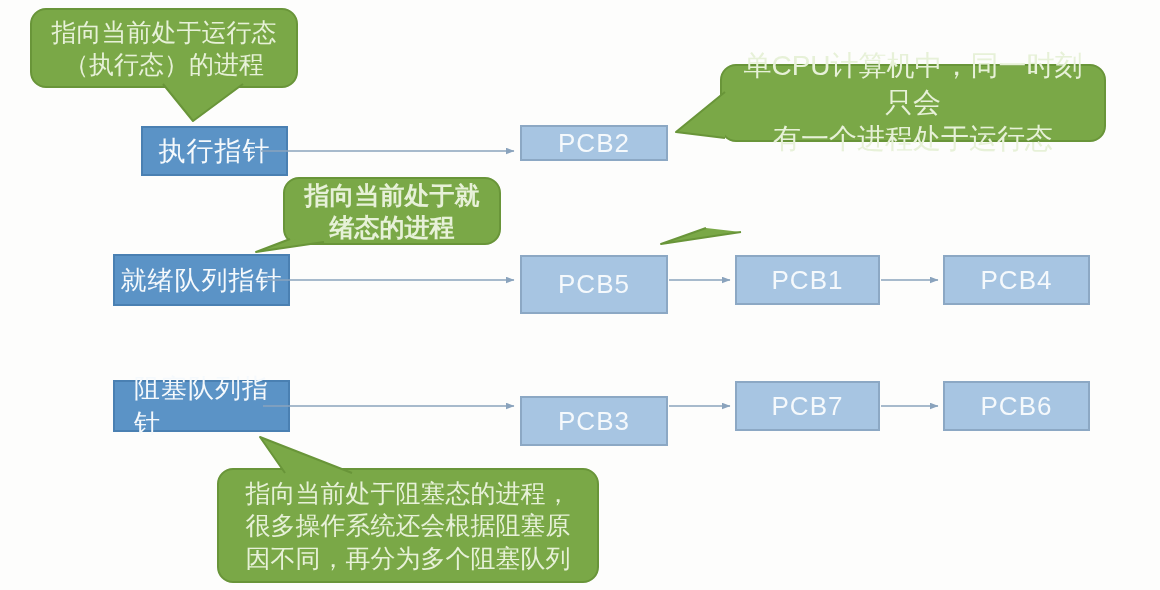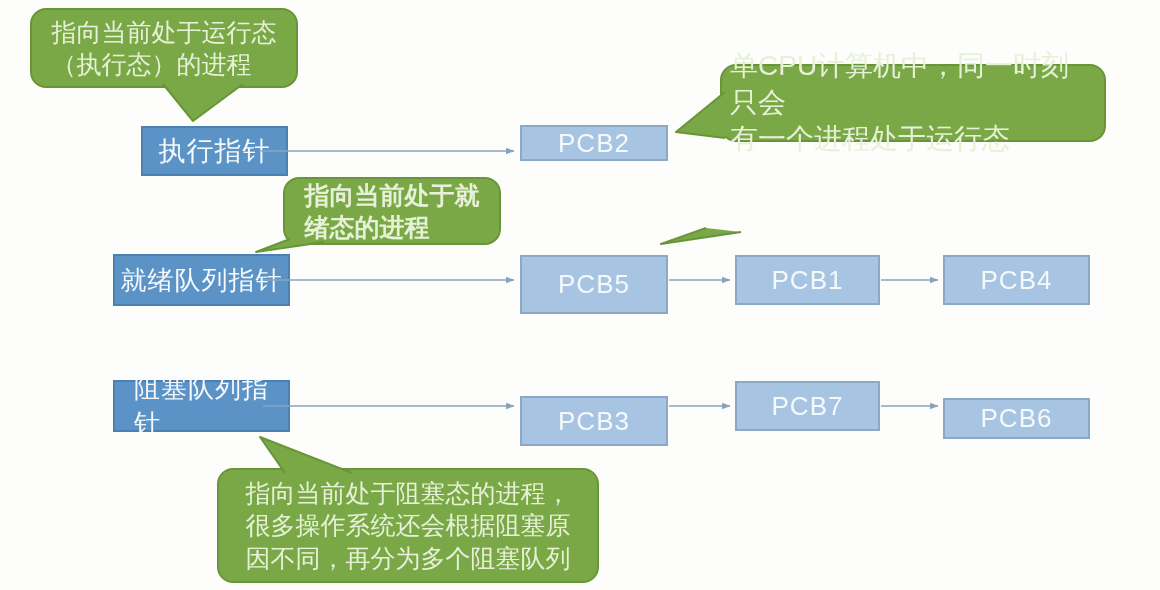--- a/index.html
+++ b/index.html
@@ -33,20 +33,21 @@
     color: var(--box-text, #f5f9fc);
     font-size: 26px;
     letter-spacing: 1px;
   }
   .bubble {
     position: absolute;
     box-sizing: border-box;
     display: flex;
     align-items: center;
     justify-content: center;
+    text-align: center;
     background: var(--bubble-fill, #7aa847);
     border: 2px solid var(--bubble-border, #699539);
     border-radius: 16px;
     color: var(--bubble-text, #e7f1d8);
     font-size: 25px;
     line-height: 1.3;
     white-space: pre-line;
     z-index: 2;
     padding: 4px 8px;
   }
@@ -85,21 +86,21 @@
   <div class="box pcb-box" style="left:520px; top:125px; width:148px; height:36px;">PCB2</div>
 
   <div class="box pointer-box" style="left:85px; top:254px; width:177px; height:52px;">就绪队列指针</div>
   <div class="box pcb-box" style="left:520px; top:255px; width:148px; height:59px;">PCB5</div>
   <div class="box pcb-box" style="left:735px; top:255px; width:145px; height:50px;">PCB1</div>
   <div class="box pcb-box" style="left:943px; top:255px; width:147px; height:50px;">PCB4</div>
 
   <div class="box pointer-box" style="left:85px; top:380px; width:177px; height:52px;padding-left:19px;">阻塞队列指针</div>
   <div class="box pcb-box" style="left:520px; top:396px; width:148px; height:50px;">PCB3</div>
   <div class="box pcb-box" style="left:735px; top:381px; width:145px; height:50px;">PCB7</div>
-  <div class="box pcb-box" style="left:943px; top:398px; width:147px; height:41px;">PCB6</div>
+  <div class="box pcb-box" style="left:943px; top:381px; width:147px; height:50px;">PCB6</div>
 
   <svg class="overlay" viewBox="0 0 1160 590">
     <defs>
       <marker id="ah" markerWidth="10" markerHeight="8" refX="8.5" refY="3.5" orient="auto" markerUnits="userSpaceOnUse">
         <path d="M0,0 L9,3.5 L0,7 Z" class="arrow-head"></path>
       </marker>
     </defs>
 
     <line x1="261" y1="151" x2="514" y2="151" class="arrow-line" marker-end="url(#ah)"></line>
     <line x1="263" y1="280" x2="514" y2="280" class="arrow-line" marker-end="url(#ah)"></line>

